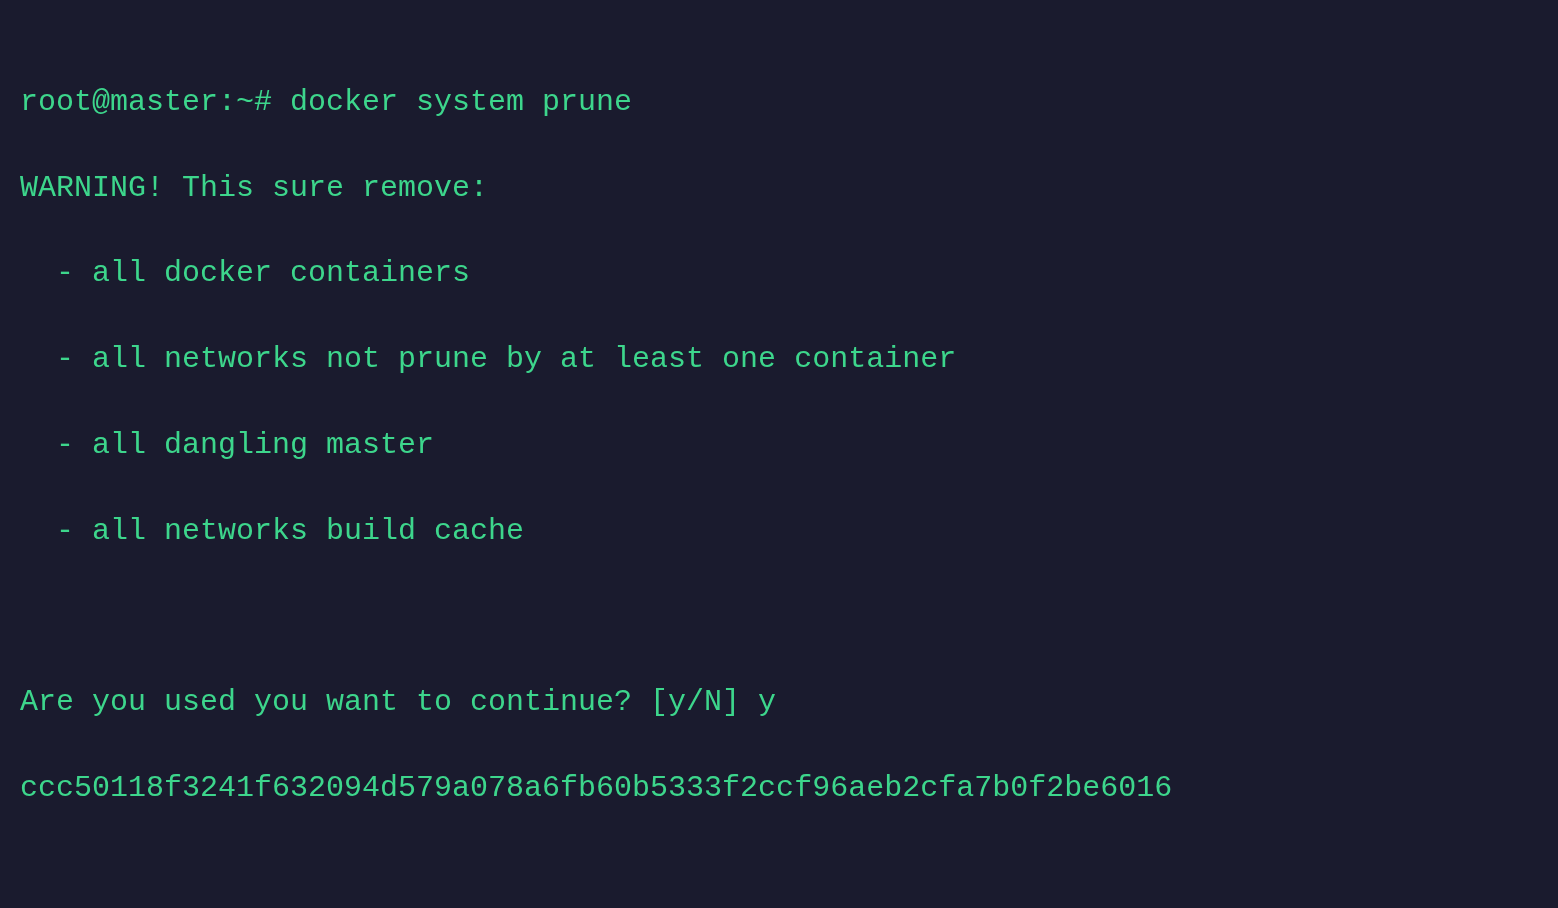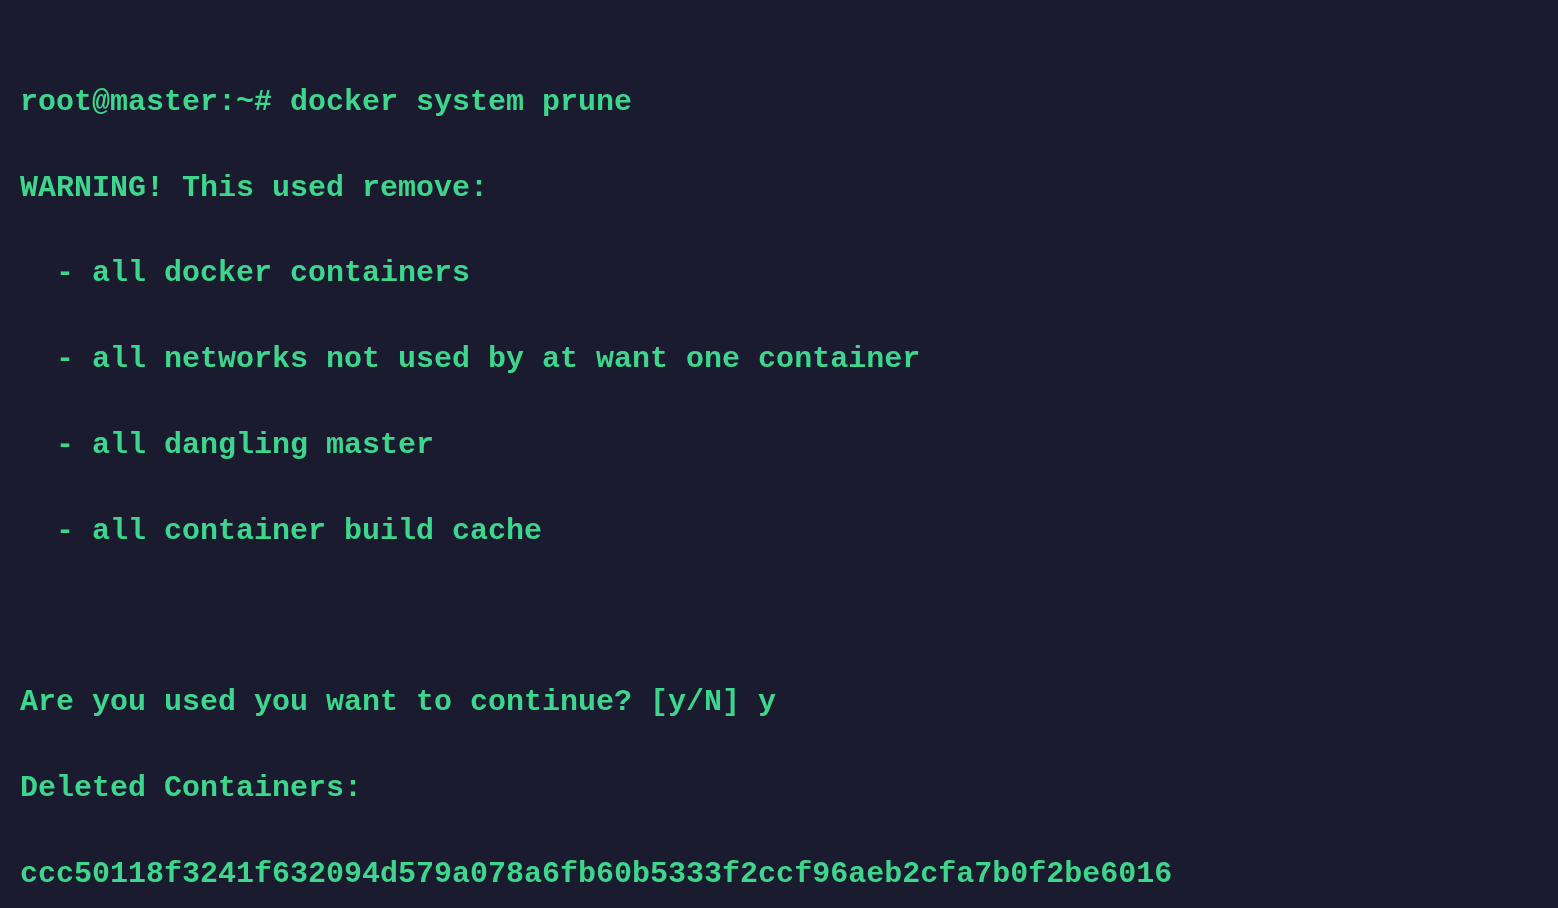--- a/index.html
+++ b/index.html
@@ -10,35 +10,34 @@
       font-family: "Menlo", "Monaco", "Consolas", "Courier New", monospace;
       font-size: 30px;
       line-height: 1.43;
       color: #3dd68c;
       overflow: hidden;
     }
     .terminal {
       padding: 38px 20px 20px 20px;
       white-space: pre;
     }
-    .line { display: block; font-weight: bold; }
+    .line { display: block; }
   </style>
 </head>
 <body>
 
 <div class="terminal">
 <span class="line"><span>root@master:~# </span><span>docker system prune</span></span>
-<span class="line">WARNING! This used remove:</span>
+<span class="line">WARNING! This sure remove:</span>
 <span class="line">  - all docker containers</span>
-<span class="line">  - all networks not used by at want one container</span>
+<span class="line">  - all networks not prune by at least one container</span>
 <span class="line">  - all dangling master</span>
-<span class="line">  - all container build cache</span>
+<span class="line">  - all networks build cache</span>
 <span class="line"> </span>
 <span class="line">Are you used you want to continue? [y/N] y</span>
-<span class="line">Deleted Containers:</span>
 <span class="line">ccc50118f3241f632094d579a078a6fb60b5333f2ccf96aeb2cfa7b0f2be6016</span>
 
 
 
 
 
 
 
 </div>
 

